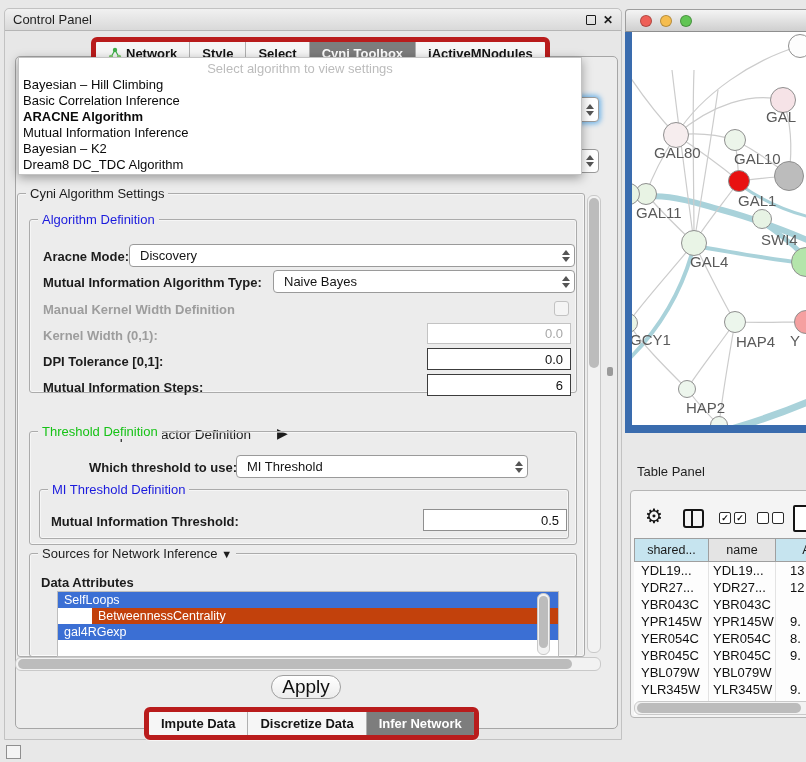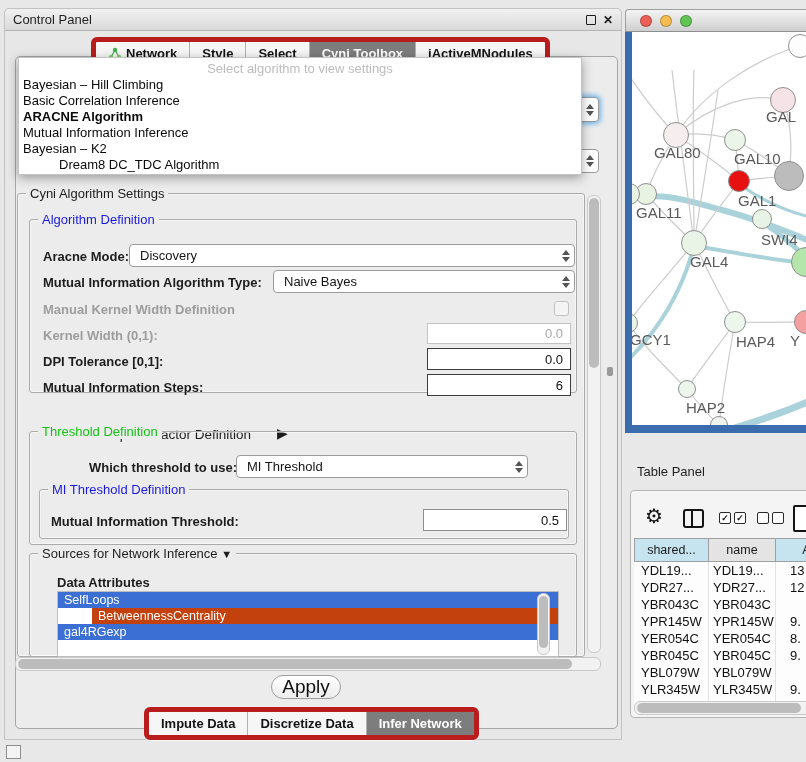--- a/index.html
+++ b/index.html
@@ -215,21 +215,21 @@
     <div class="field" style="left:418px;top:500px;width:144px;height:22px;">
       <span>0.5</span>
     </div>
 
     <div class="group" style="left:24px;top:544px;width:546px;height:102px;">
       <span class="gt" style="color:#1c1c1c;">
         <span>Sources for Network Inference</span>
         <span style="font-size:11px;">▼</span>
       </span>
     </div>
-    <span class="lbl" style="left:36px;top:566px;margin-left:16px;">Data Attributes</span>
+    <span class="lbl" style="left:36px;top:566px;">Data Attributes</span>
     <div class="dlist" style="left:52px;top:582px;">
       <div class="dli" style="background-color: rgb(59, 111, 212);">SelfLoops</div>
       <div class="dli" style="background-color: #c2410c; margin-left: 34px;">BetweennessCentrality</div>
       <div class="dli" style="background-color: rgb(59, 111, 212);">gal4RGexp</div>
     </div>
     <div class="sv" style="left:532px;top:584px;width:11px;height:60px;">
       <span class="th" style="top:2px;height:52px;"></span>
     </div>
 
     <div class="btn" style="left:266px;top:666px;width:68px;height:22px;">
@@ -249,21 +249,21 @@
     </div>
   </div>
 
   <div class="popup">
     <div class="hint">Select algorithm to view settings</div>
     <div class="item" style="top:19px;">Bayesian – Hill Climbing</div>
     <div class="item" style="top:35px;">Basic Correlation Inference</div>
     <div class="item b" style="top:51px;">ARACNE Algorithm</div>
     <div class="item" style="top:67px;">Mutual Information Inference</div>
     <div class="item" style="top:83px;">Bayesian – K2</div>
-    <div class="item" style="top:99px;margin-left:36px;">Dream8 DC_TDC Algorithm</div>
+    <div class="item" style="top:99px;">Dream8 DC_TDC Algorithm</div>
   </div>
 
   <div class="grip"></div>
 
   <div class="netwin">
     <div class="net-title">
       <span class="tl" style="background-color: rgb(238, 95, 87);"></span>
       <span class="tl" style="background-color: rgb(245, 189, 79);"></span>
       <span class="tl" style="background-color: rgb(97, 197, 84);"></span>
     </div>

